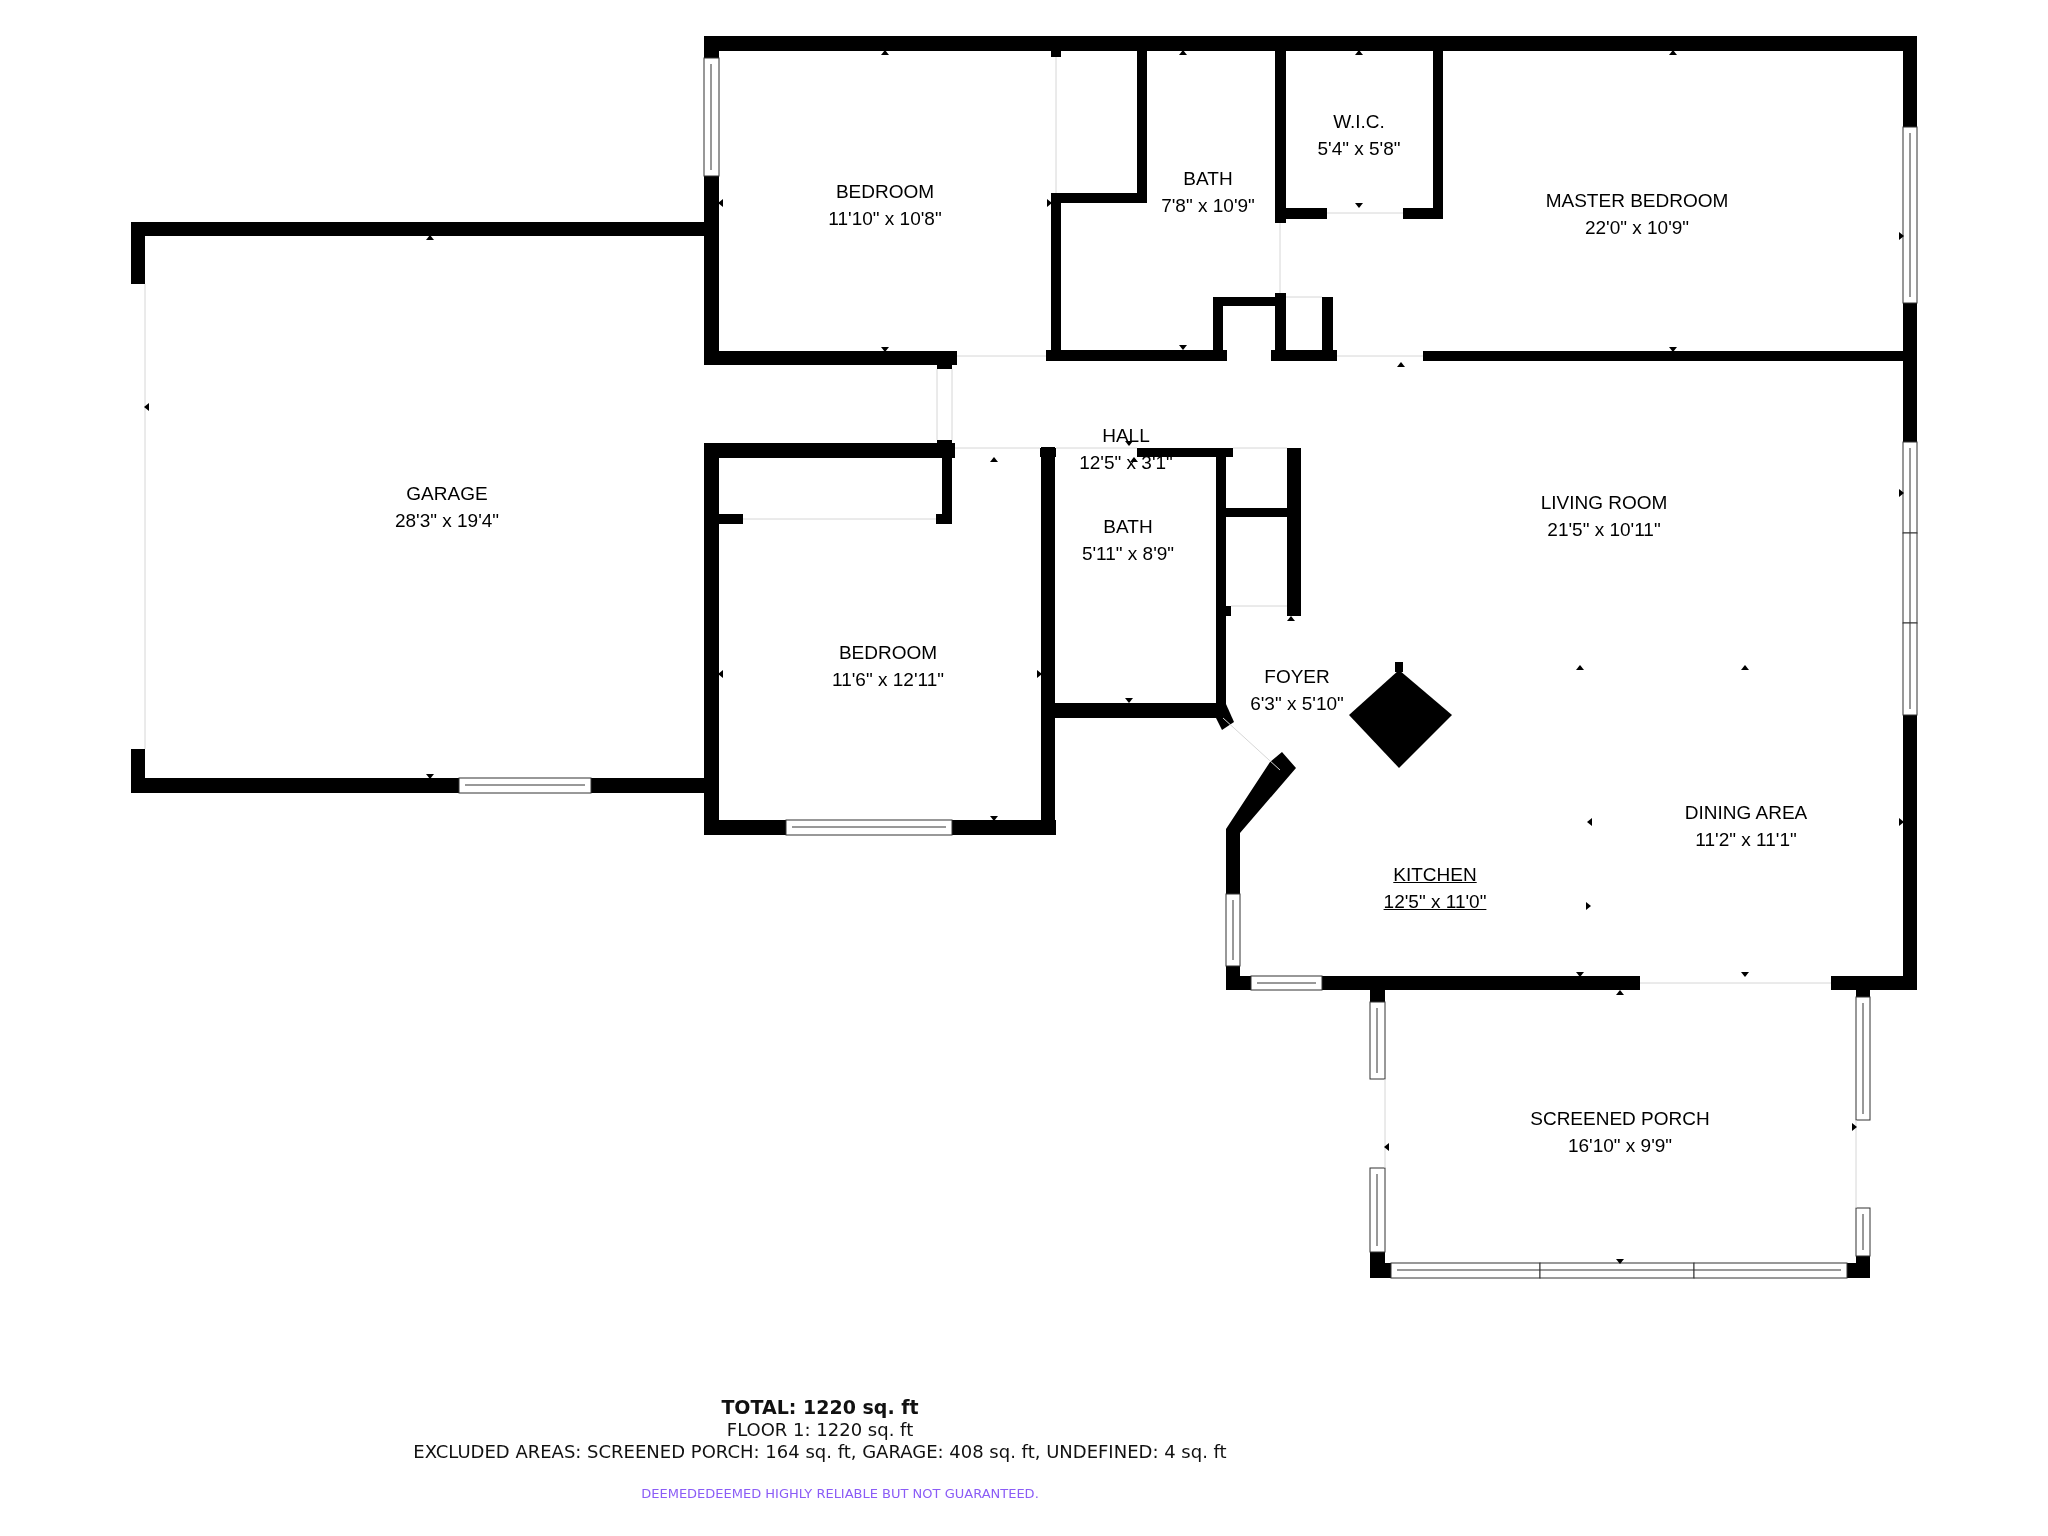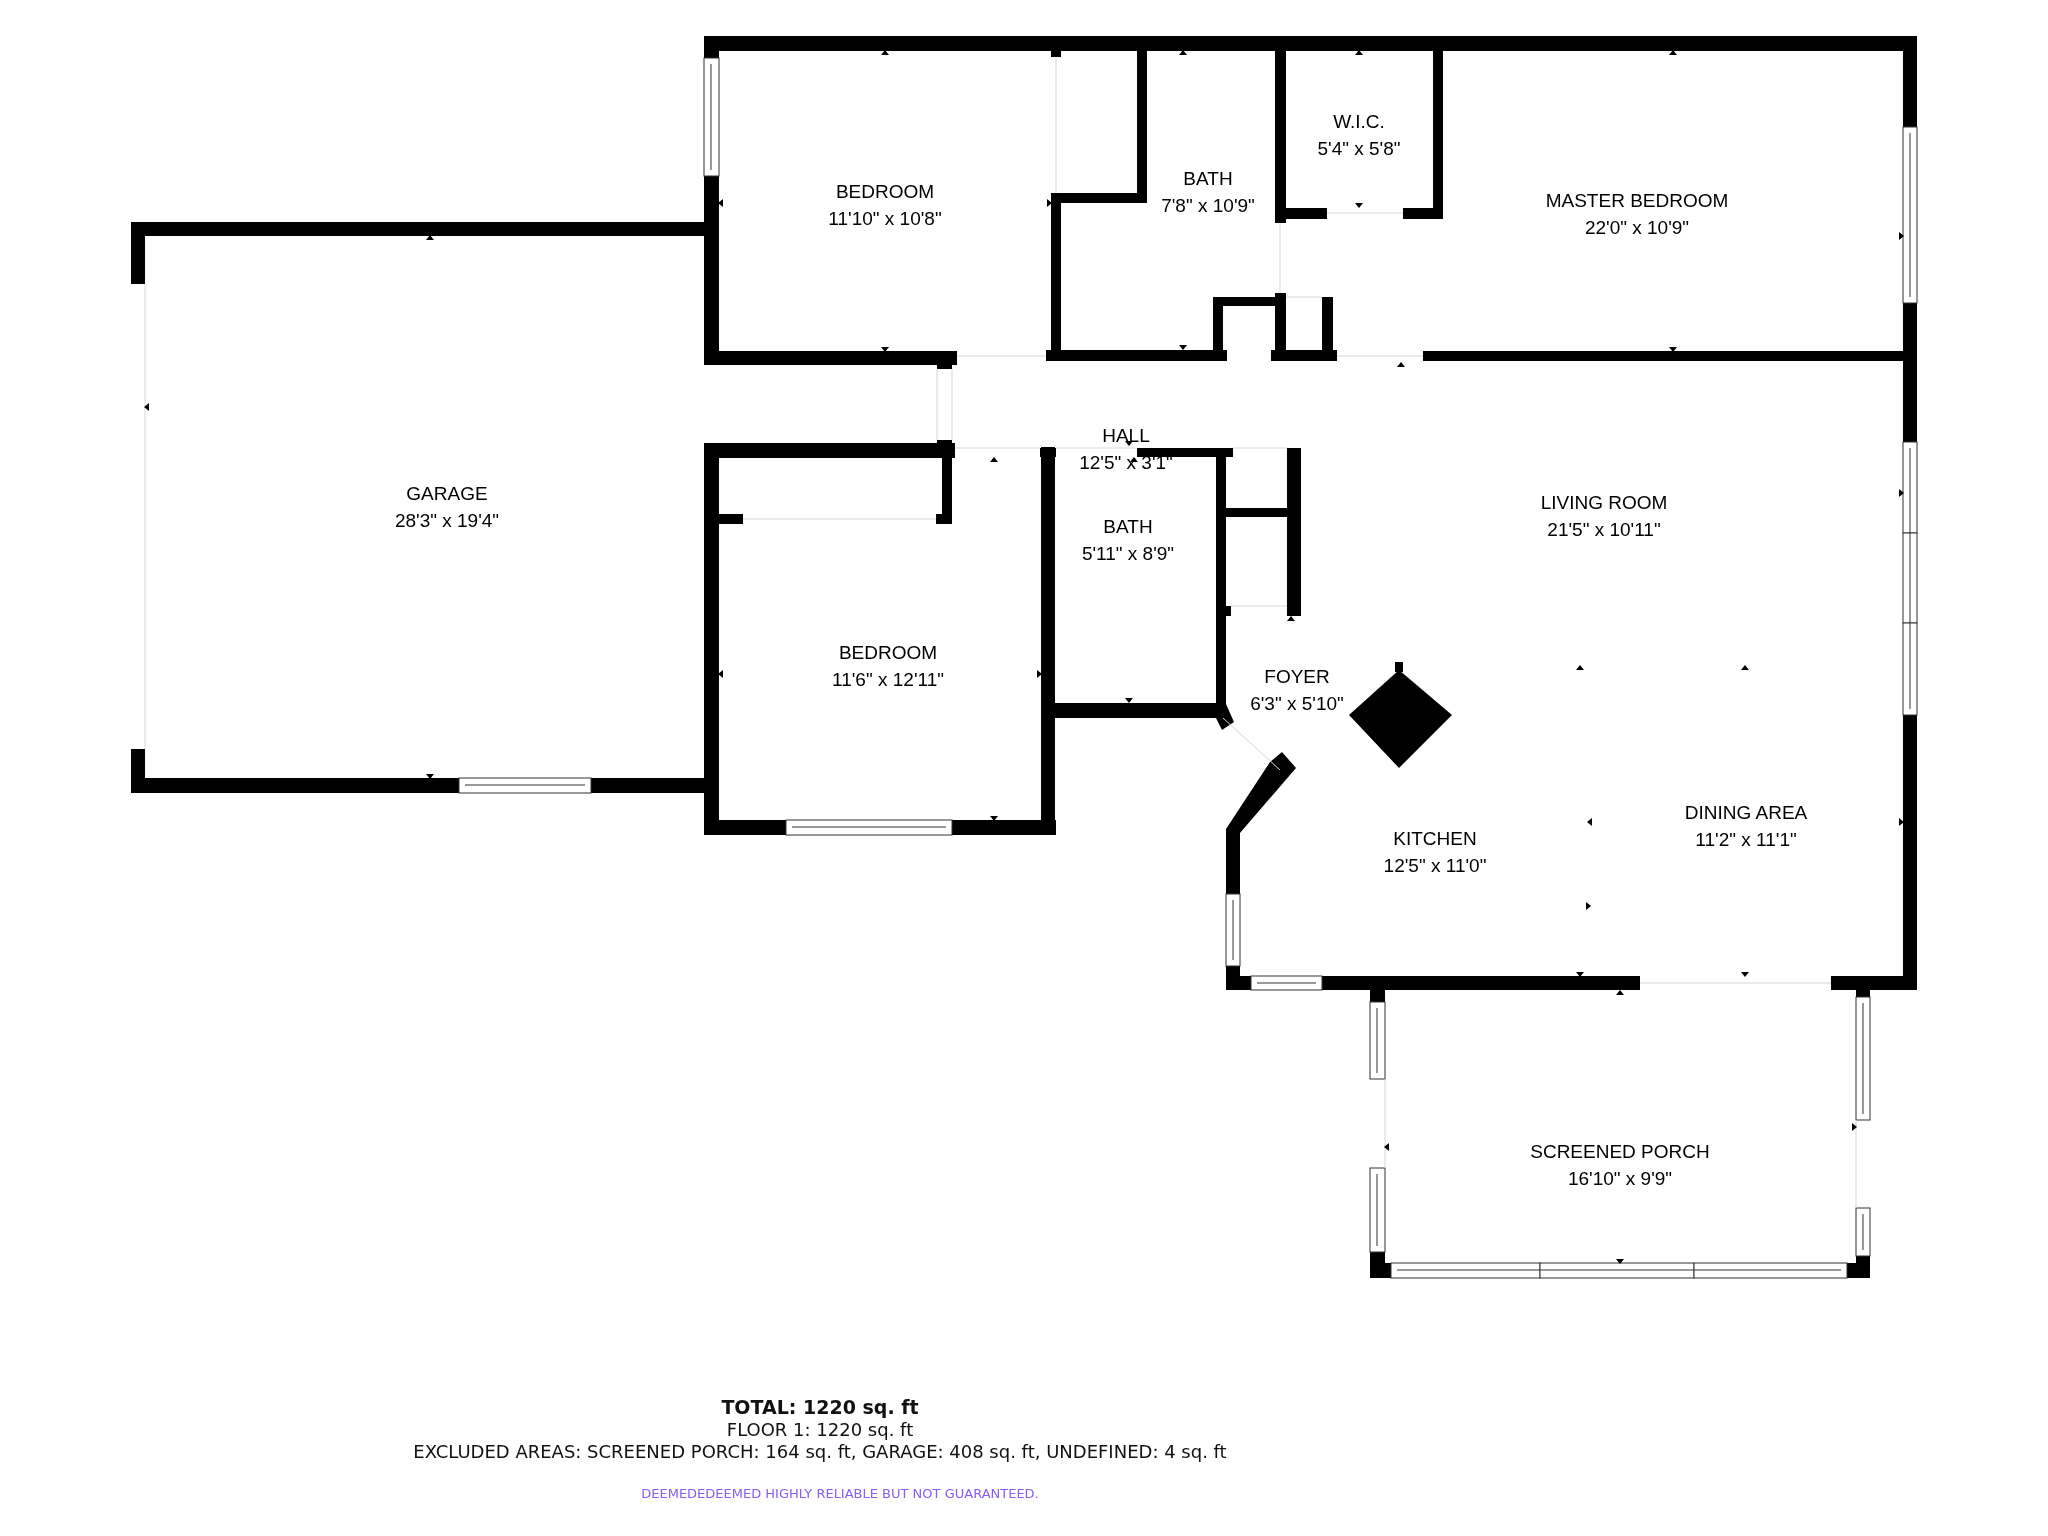--- a/index.html
+++ b/index.html
@@ -237,29 +237,29 @@
   <span class="rdim">5'11" x 8'9"</span>
 </div>
 <div class="room-label" style="left:1604px; top:489px;">
   <span class="rname">LIVING ROOM</span>
   <span class="rdim">21'5" x 10'11"</span>
 </div>
 <div class="room-label" style="left:1297px; top:663px;">
   <span class="rname">FOYER</span>
   <span class="rdim">6'3" x 5'10"</span>
 </div>
-<div class="room-label" style="left:1435px; top:825px;">
+<div class="room-label" style="left:1435px; top:861px;text-decoration:underline;">
   <span class="rname">KITCHEN</span>
   <span class="rdim">12'5" x 11'0"</span>
 </div>
 <div class="room-label" style="left:1746px; top:799px;">
   <span class="rname">DINING AREA</span>
   <span class="rdim">11'2" x 11'1"</span>
 </div>
-<div class="room-label" style="left:1620px; top:1105px;margin-top:33px;">
+<div class="room-label" style="left:1620px; top:1105px;">
   <span class="rname">SCREENED PORCH</span>
   <span class="rdim">16'10" x 9'9"</span>
 </div>
 
 <div class="footer f-total">TOTAL: 1220 sq. ft</div>
 <div class="footer f-floor">FLOOR 1: 1220 sq. ft</div>
 <div class="footer f-excl">EXCLUDED AREAS: SCREENED PORCH: 164 sq. ft, GARAGE: 408 sq. ft, UNDEFINED: 4 sq. ft</div>
 <div class="footer f-disc">DEEMEDEDEEMED HIGHLY RELIABLE BUT NOT GUARANTEED.</div>
 <div class="brand">KFP ©</div>
 

